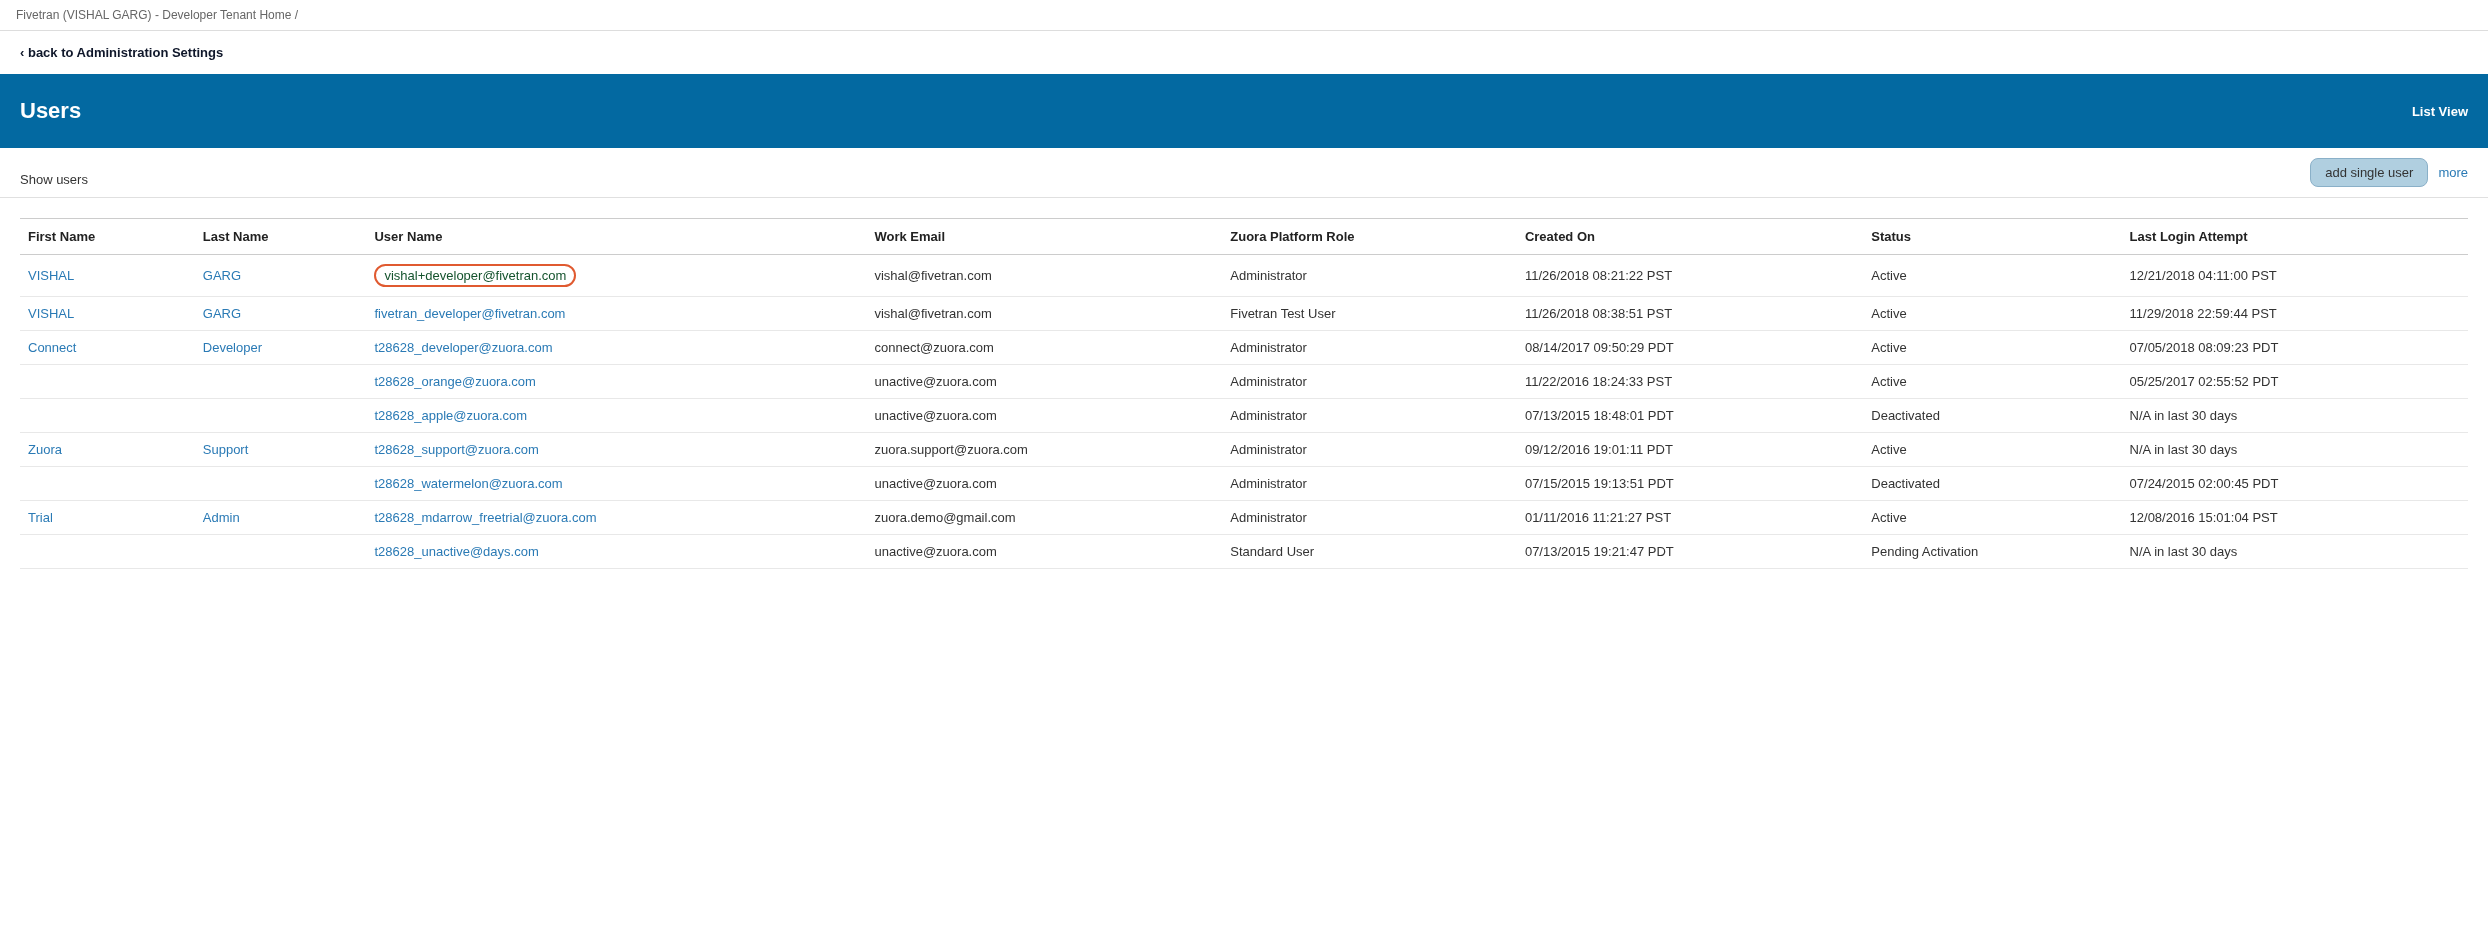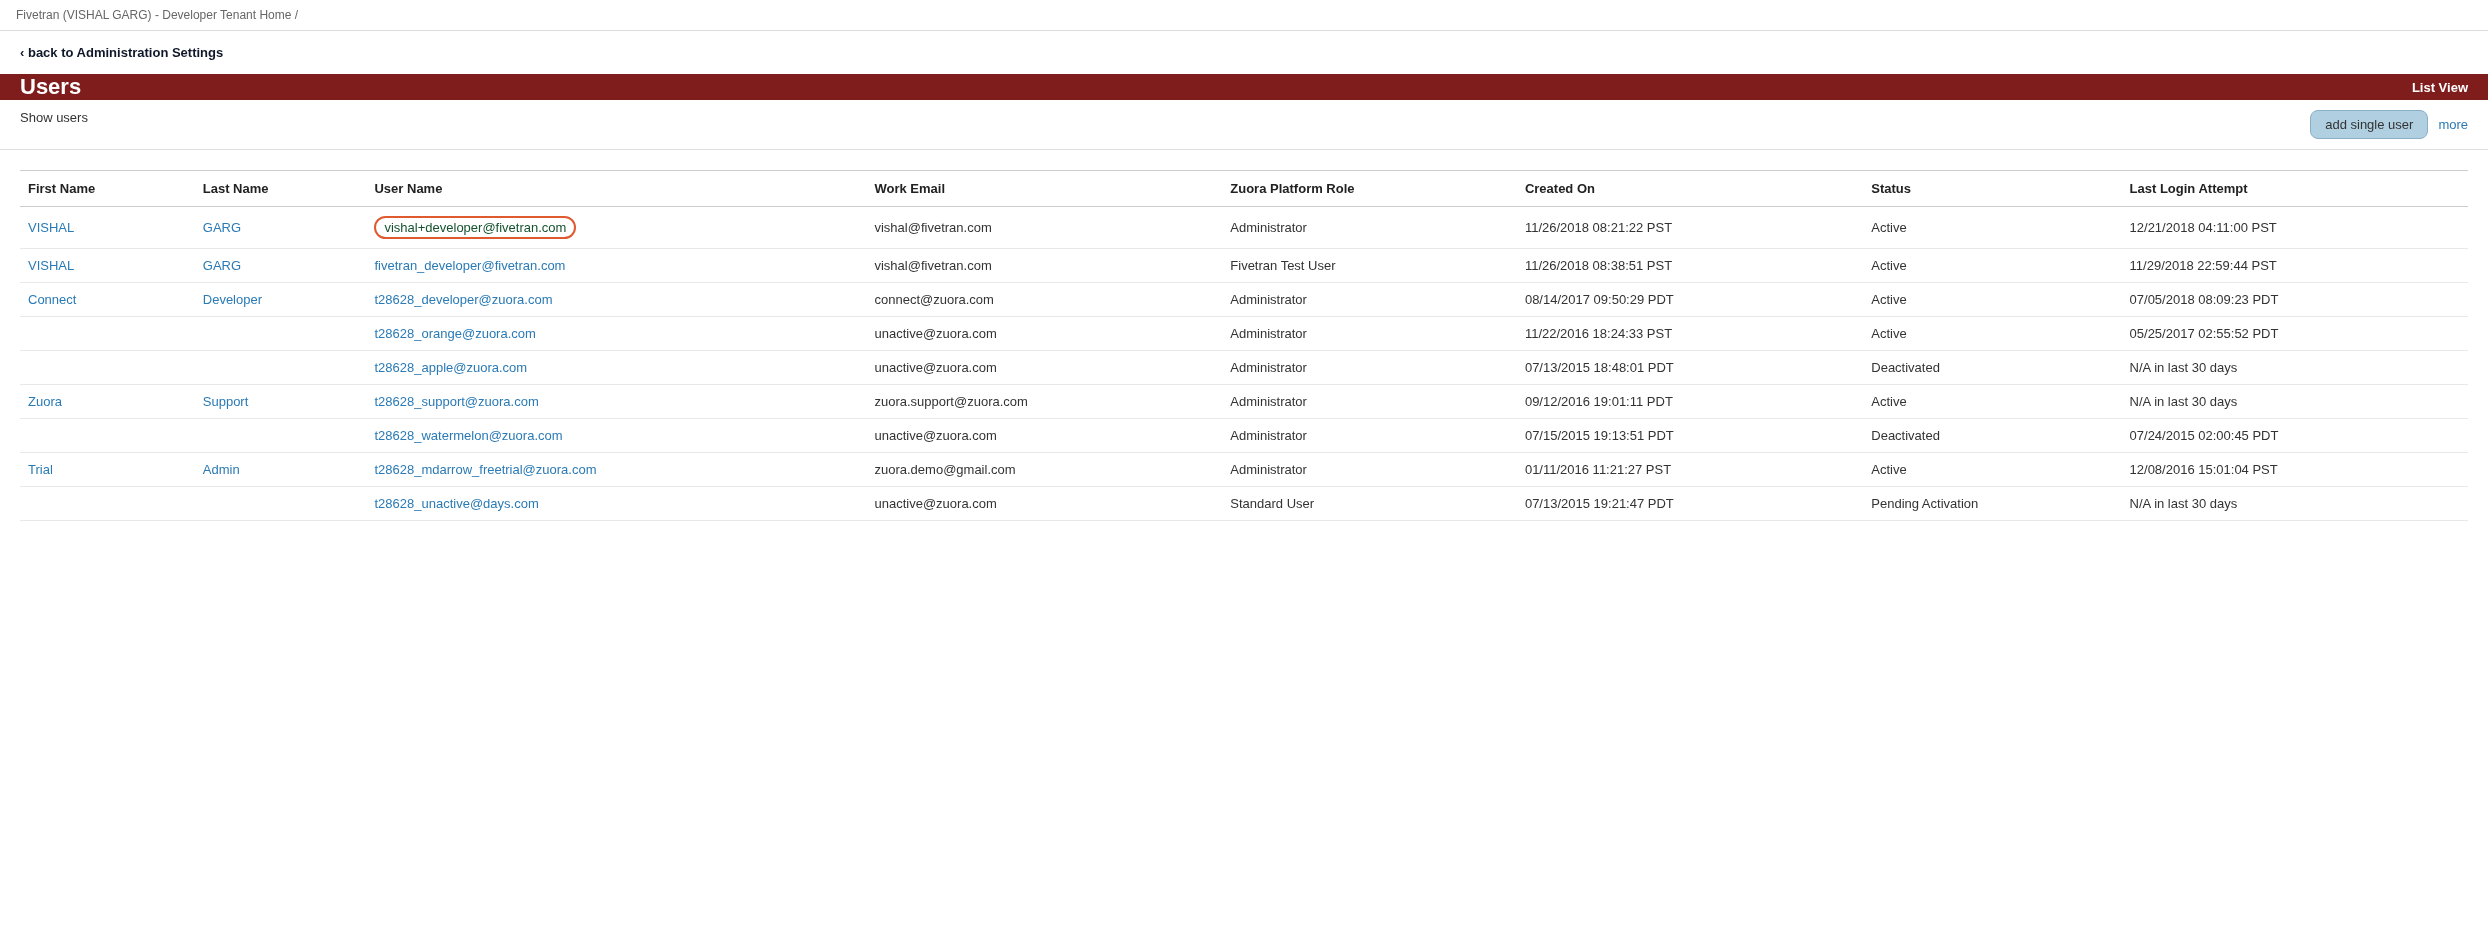--- a/index.html
+++ b/index.html
@@ -22,42 +22,42 @@
       color: #0f172a;
       text-decoration: none;
       font-weight: bold;
     }
     .back-link a:before {
       content: '‹ ';
     }
 
     
     .users-banner {
-      background: #7f1d1d;
-      padding: 0 20px;
+      background: #0369a1;
+      padding: 24px 20px;
       display: flex;
       align-items: center;
       justify-content: space-between;
     }
     .users-banner .title {
       color: #fff;
       font-size: 22px;
       font-weight: bold;
     }
     .users-banner .list-view {
       color: #fff;
       font-size: 13px;
       font-weight: bold;
     }
 
     
     .show-users-row {
       padding: 10px 20px;
       display: flex;
-      align-items: flex-start;
+      align-items: flex-end;
       justify-content: space-between;
       border-bottom: 1px solid #e0e0e0;
     }
     .show-users-label {
       font-size: 13px;
       color: #333;
     }
     .action-buttons {
       display: flex;
       align-items: center;

